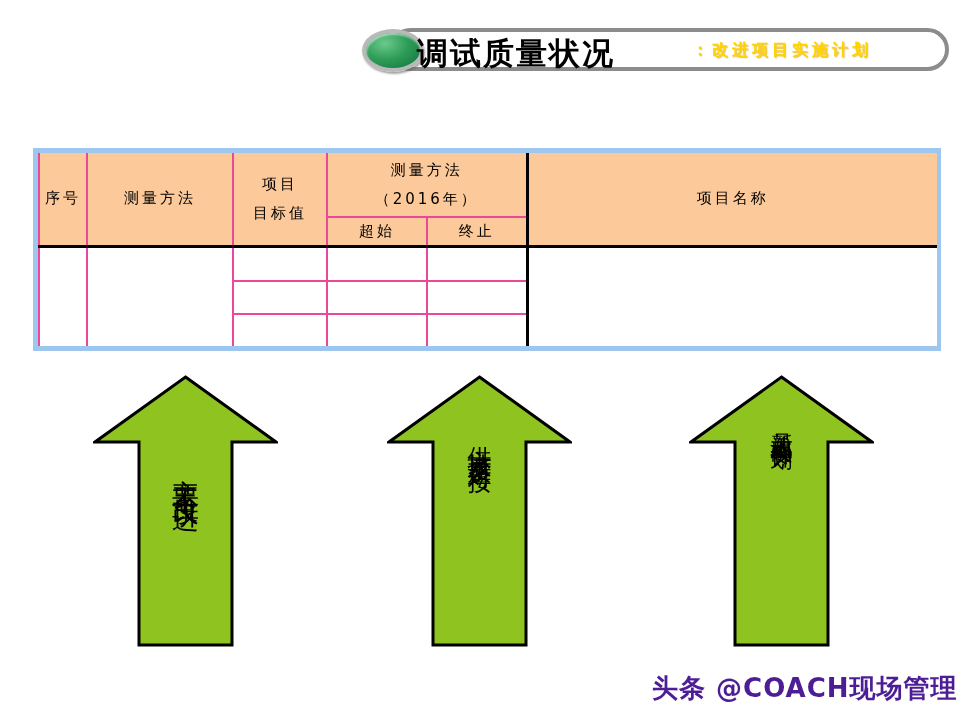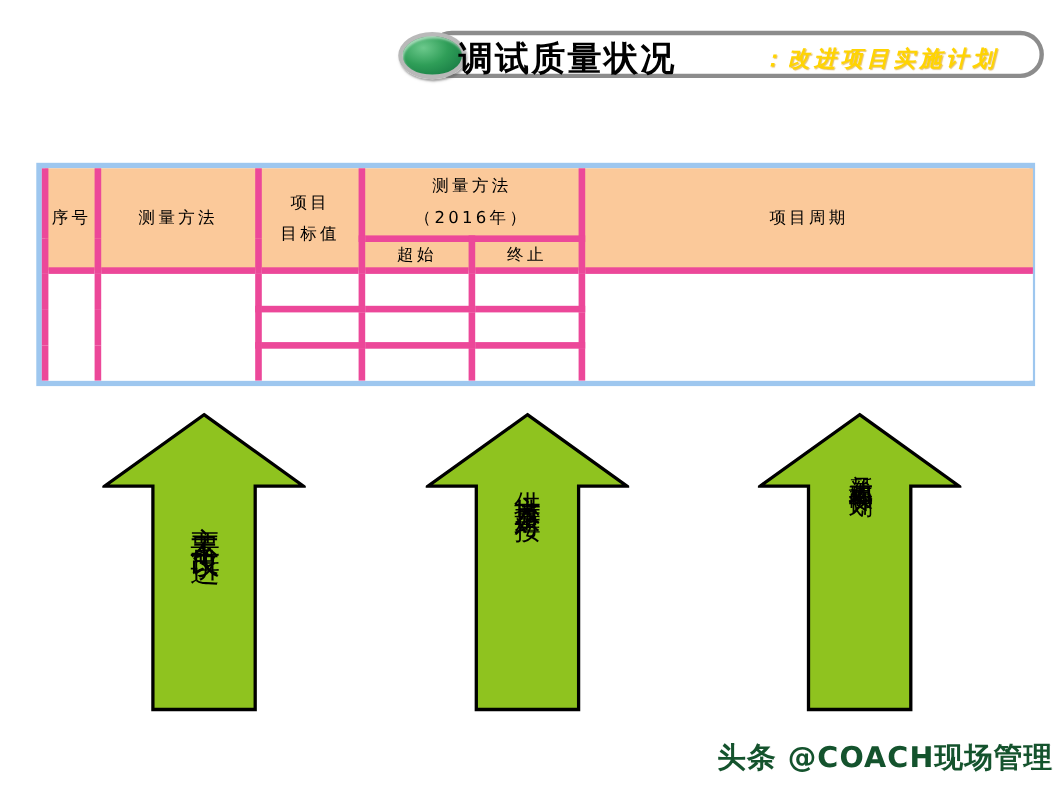--- a/index.html
+++ b/index.html
@@ -19,34 +19,34 @@
     position:absolute;left:362px;top:29px;width:62px;height:43px;border-radius:50%;
     border:4px solid #b9b9b9;box-sizing:border-box;
     background:radial-gradient(ellipse at 35% 30%, #6cc98c 0%, #2f9e58 45%, #137440 95%);
     box-shadow:1px 2px 2px rgba(90,90,90,.55), inset 1px 2px 2px rgba(255,255,255,.5);
   }
   .title{
     position:absolute;left:417px;top:33px;font-size:31px;font-weight:900;color:#000;
     letter-spacing:2px;white-space:nowrap;
   }
   .subtitle{
-    position:absolute;left:692px;top:40px;font-size:20px;font-weight:bold;color:#ffd400;
-    letter-spacing:4px;white-space:nowrap;text-shadow:1px 1px 1px rgba(214,150,0,.6);font-style:italic;
+    position:absolute;left:692px;top:40px;font-size:16px;font-weight:bold;color:#ffd400;
+    letter-spacing:4px;white-space:nowrap;text-shadow:1px 1px 1px rgba(214,150,0,.6);
   }
 
   
   .table-frame{
     position:absolute;left:33px;top:148px;width:908px;height:203px;
     border:5px solid #9ec7ef;box-sizing:border-box;background:#fff;
   }
   table.grid{
     border-collapse:collapse;table-layout:fixed;width:898px;height:193px;
   }
   table.grid th, table.grid td{
-    border:6px solid #ec4899;padding:0;font-weight:normal;
+    border:2px solid #ec4899;padding:0;font-weight:normal;
     font-size:15px;color:#000;text-align:center;vertical-align:middle;
     letter-spacing:3px;
   }
   table.grid th{background:#fbc99a;}
   table.grid td{background:#ffffff;}
   table.grid tr.h1 > *{border-top:0;}
   table.grid .hdr-bottom{border-bottom:3px solid #000;}
   table.grid .col-last{border-right:0;border-left:3px solid #000;}
   table.grid .row-bottom{border-bottom:0;}
   table.grid .pre{white-space:pre-line;line-height:1.9;}
@@ -59,21 +59,21 @@
     writing-mode:vertical-rl;text-orientation:upright;
     color:#000;white-space:nowrap;
   }
   .arrow.a1{left:93px;}  .arrow.a1 .arrow-label{top:84px;font-size:27px;letter-spacing:5px;}
   .arrow.a2{left:387px;} .arrow.a2 .arrow-label{top:54px;font-size:24px;letter-spacing:3px;}
   .arrow.a3{left:689px;} .arrow.a3 .arrow-label{top:40px;font-size:22px;letter-spacing:2px;}
 
   
   .watermark{
     position:absolute;left:652px;top:671px;font-size:26px;font-weight:bold;
-    color:#14532d;letter-spacing:1px;white-space:nowrap;
+    color:#4c1d95;letter-spacing:1px;white-space:nowrap;
     text-shadow:2px 2px 0 #ffffff,1px 1px 0 #e8e8e8;
   }
 </style>
 </head>
 <body>
 
 <div class="slide">
 
   <div class="banner">
     <div class="pill"></div>
@@ -93,21 +93,21 @@
           <col style="width:410px">
       </colgroup>
       <tbody>
           <tr class="h1" style="height:64px">
         <th rowspan="2" class="hdr-bottom">序号</th>
         <th rowspan="2" class="hdr-bottom">测量方法</th>
         <th rowspan="2" class="hdr-bottom pre">项目
 目标值</th>
         <th colspan="2" class="pre">测量方法
 （2016年）</th>
-        <th rowspan="2" class="hdr-bottom col-last">项目周期</th>
+        <th rowspan="2" class="hdr-bottom col-last">项目名称</th>
       </tr>
       <tr class="h2" style="height:29px">
         <th class="hdr-bottom">超始</th>
         <th class="hdr-bottom">终止</th>
       </tr>
       <tr style="height:35px">
         <td rowspan="3" class="row-bottom"></td>
         <td rowspan="3" class="row-bottom"></td>
         <td></td>
         <td></td>

